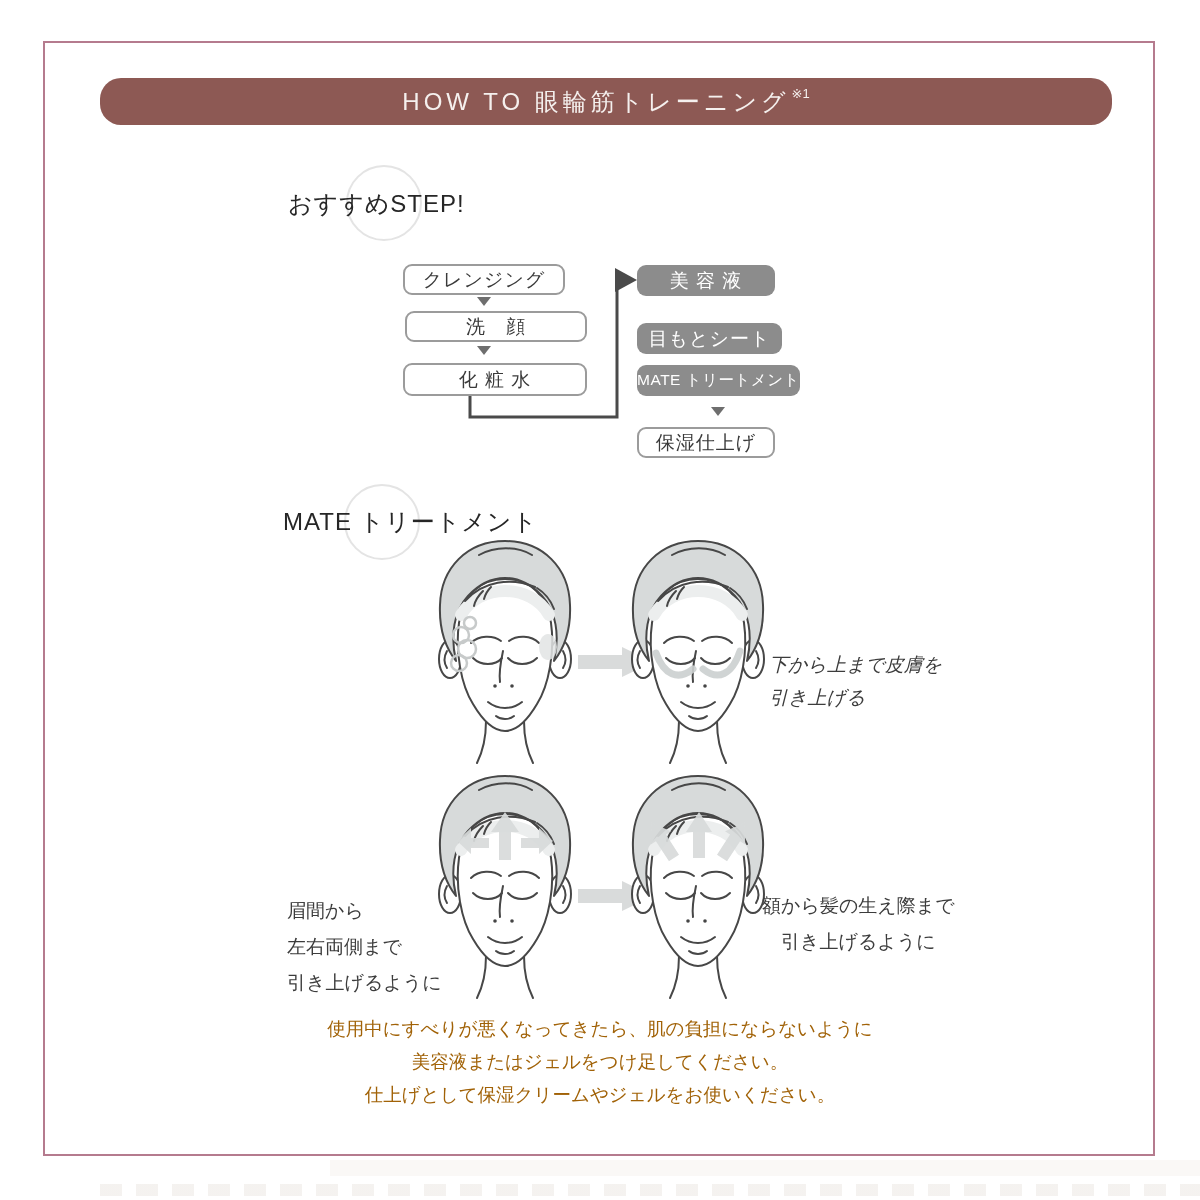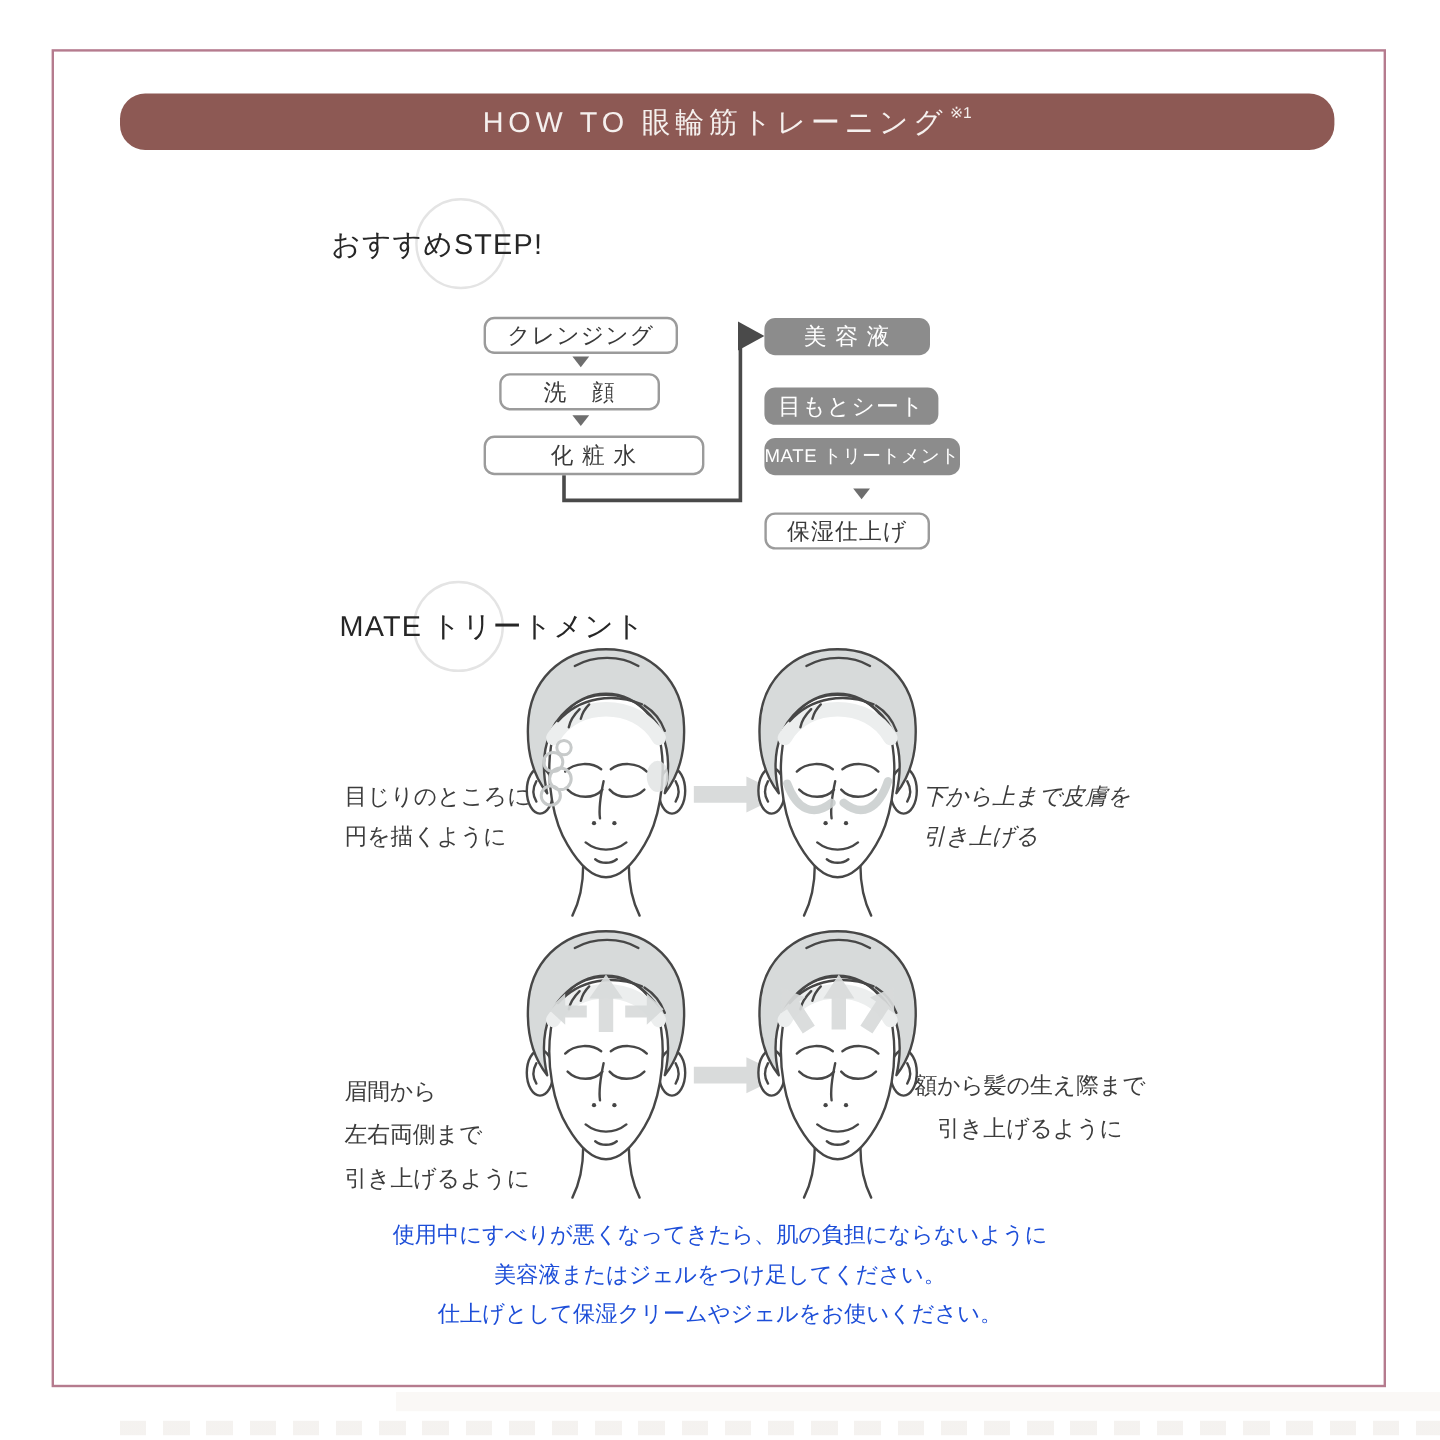--- a/index.html
+++ b/index.html
@@ -13,35 +13,35 @@
   }
   .header-bar {
     position:absolute; left:100px; top:78px; width:1012px; height:47px;
     background:#8d5954; color:#f5f0ee;
     display:flex; align-items:center; justify-content:center;border-radius:21px;
   }
   .header-title { font-size:24px; letter-spacing:4px; }
   .header-note { font-size:13px; letter-spacing:0; position:relative; top:-8px; margin-left:2px; }
 
   .sec-heading { position:absolute; font-size:24px; font-weight:500; letter-spacing:1px; color:#262626; z-index:2; }
-  #steps-heading { left:276px; top:188px; }
+  #steps-heading { left:288px; top:188px; }
   #treatment-heading { left:283px; top:506px; }
   .deco-circle { position:absolute; width:72px; height:72px; border:2px solid #e4e4e4; border-radius:50%; z-index:1; background:transparent; }
   #circle1 { left:346px; top:165px; }
   #circle2 { left:344px; top:484px; }
 
   .flow-box {
     position:absolute; box-sizing:border-box; height:31px; border-radius:9px;
     display:flex; align-items:center; justify-content:center;
     font-size:19px; letter-spacing:1px; z-index:2;text-align:right;
   }
   .flow-box.outline { background:#fff; border:2px solid #9b9b9b; color:#3a3a3a; }
   .flow-box.filled { background:#8c8c8c; color:#ffffff; }
   #fb1 { left:403px; top:264px; width:162px; }
-  #fb2 { left:416px; top:311px; width:134px; }
+  #fb2 { left:405px; top:311px; width:182px; }
   #fb3 { left:403px; top:363px; width:184px; height:33px; }
   #fr1 { left:637px; top:265px; width:138px; }
   #fr2 { left:637px; top:323px; width:145px; }
   #fr3 { left:637px; top:365px; width:163px; font-size:15.5px; letter-spacing:0.5px; }
   #fr4 { left:637px; top:427px; width:138px; }
 
   .down-tri {
     position:absolute; width:0; height:0; z-index:2;
     border-left:7px solid transparent; border-right:7px solid transparent;
     border-top:9px solid #6e6e6e;
@@ -62,21 +62,21 @@
   #arrow2 { left:578px; top:880px; }
 
   .caption { position:absolute; font-size:19px; color:#3c3c3c; line-height:33px; white-space:pre-line; z-index:2; }
   #cap1l { left:287px; top:648px; }
   #cap1r { left:769px; top:648px;font-style:italic; }
   #cap2l { left:287px; top:893px; line-height:36px; }
   #cap2r { left:762px; top:888px; line-height:36px; text-align:center; }
 
   .footer {
     position:absolute; left:0; right:0; top:1012px; text-align:center;
-    font-size:18.5px; line-height:33px; color:#1d4ed8; white-space:pre-line; z-index:2;
+    font-size:18.5px; line-height:33px; color:#a16207; white-space:pre-line; z-index:2;
   }
 
   .bottom-band { position:absolute; left:330px; right:0; top:1160px; height:16px; background:#faf8f6; }
   .bottom-strip {
     position:absolute; left:100px; right:0; top:1184px; height:12px; opacity:0.8;
     background:repeating-linear-gradient(90deg,#f2efec 0 22px,#ffffff 22px 36px);
   }
 
   .ln { stroke:#474747; stroke-width:2; stroke-linecap:round; stroke-linejoin:round; }
 </style>
@@ -138,22 +138,20 @@
 
   <div class="flow-box filled" id="fr1">美 容 液</div>
   <div class="flow-box filled" id="fr2">目もとシート</div>
   <div class="flow-box filled" id="fr3">MATE トリートメント</div>
   <div class="down-tri" id="tri3"></div>
   <div class="flow-box outline" id="fr4">保湿仕上げ</div>
 
   <div class="deco-circle" id="circle2"></div>
   <div class="sec-heading" id="treatment-heading">MATE トリートメント</div>
 
-  <div class="caption" id="cap1l">目じりのところに
-円を描くように</div>
   <svg class="face-fig" id="face1a" viewBox="0 0 180 230">
     <use href="#face-base" xlink:href="#face-base"></use>
     <g fill="none" stroke="#c7caca" stroke-width="2.5">
       <circle cx="46" cy="100" r="8"></circle>
       <circle cx="52" cy="114" r="9"></circle>
       <circle cx="44" cy="128" r="8"></circle>
       <circle cx="55" cy="88" r="6"></circle>
     </g>
     <ellipse cx="133" cy="112" rx="9" ry="13" fill="#e2e4e4" opacity="0.85"></ellipse>
   </svg>

